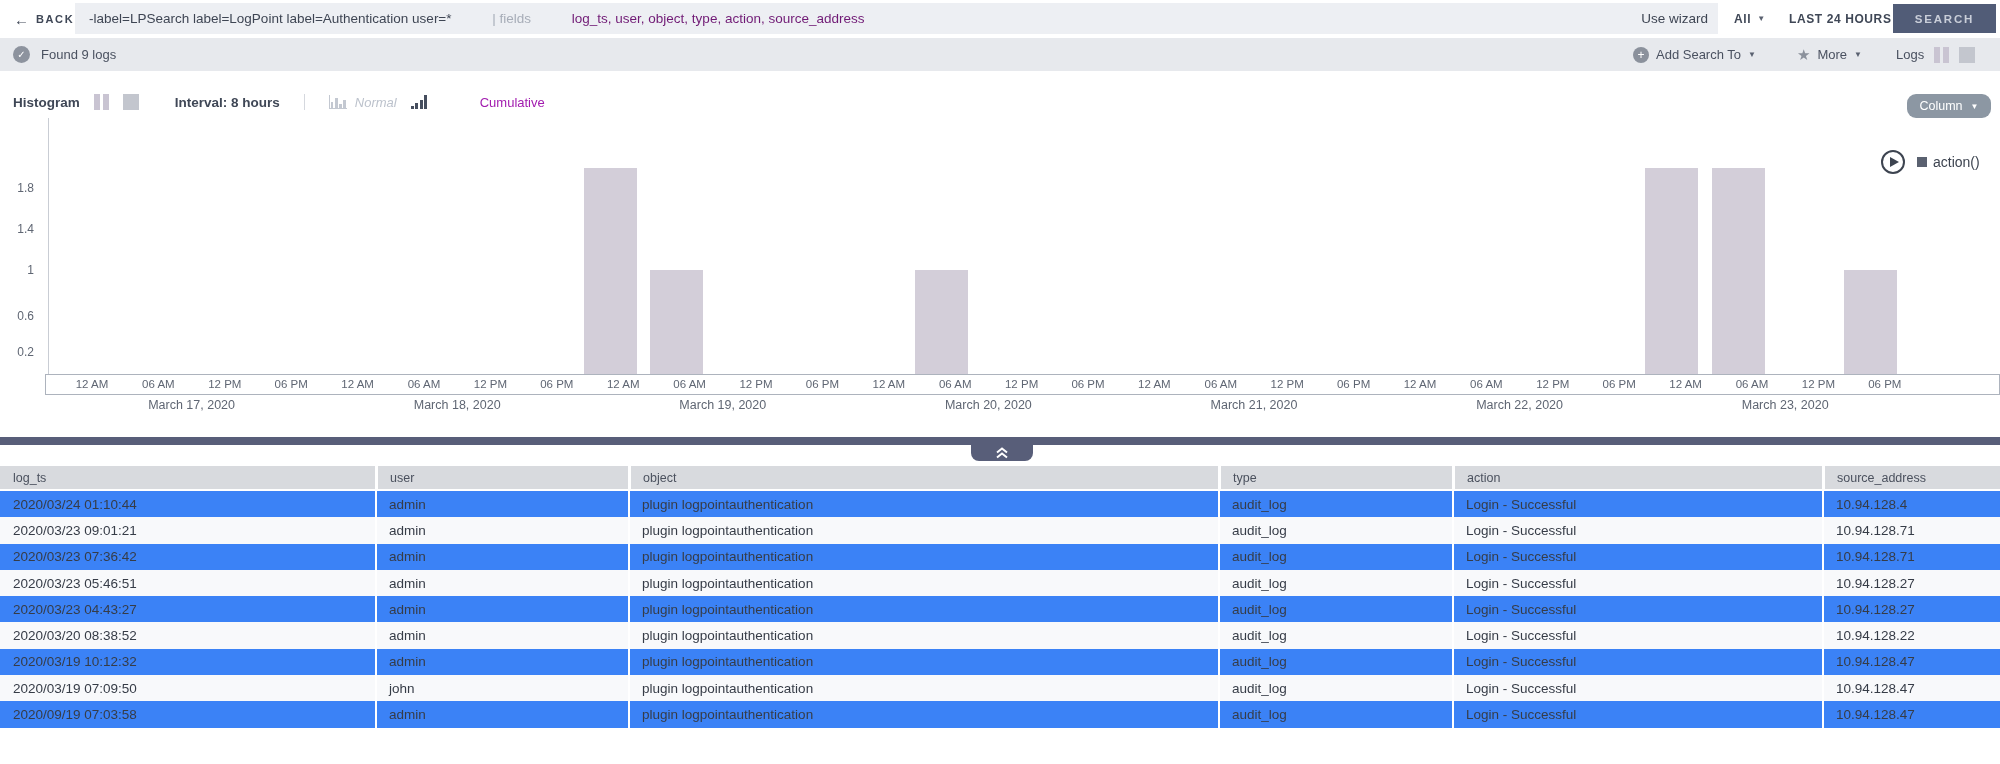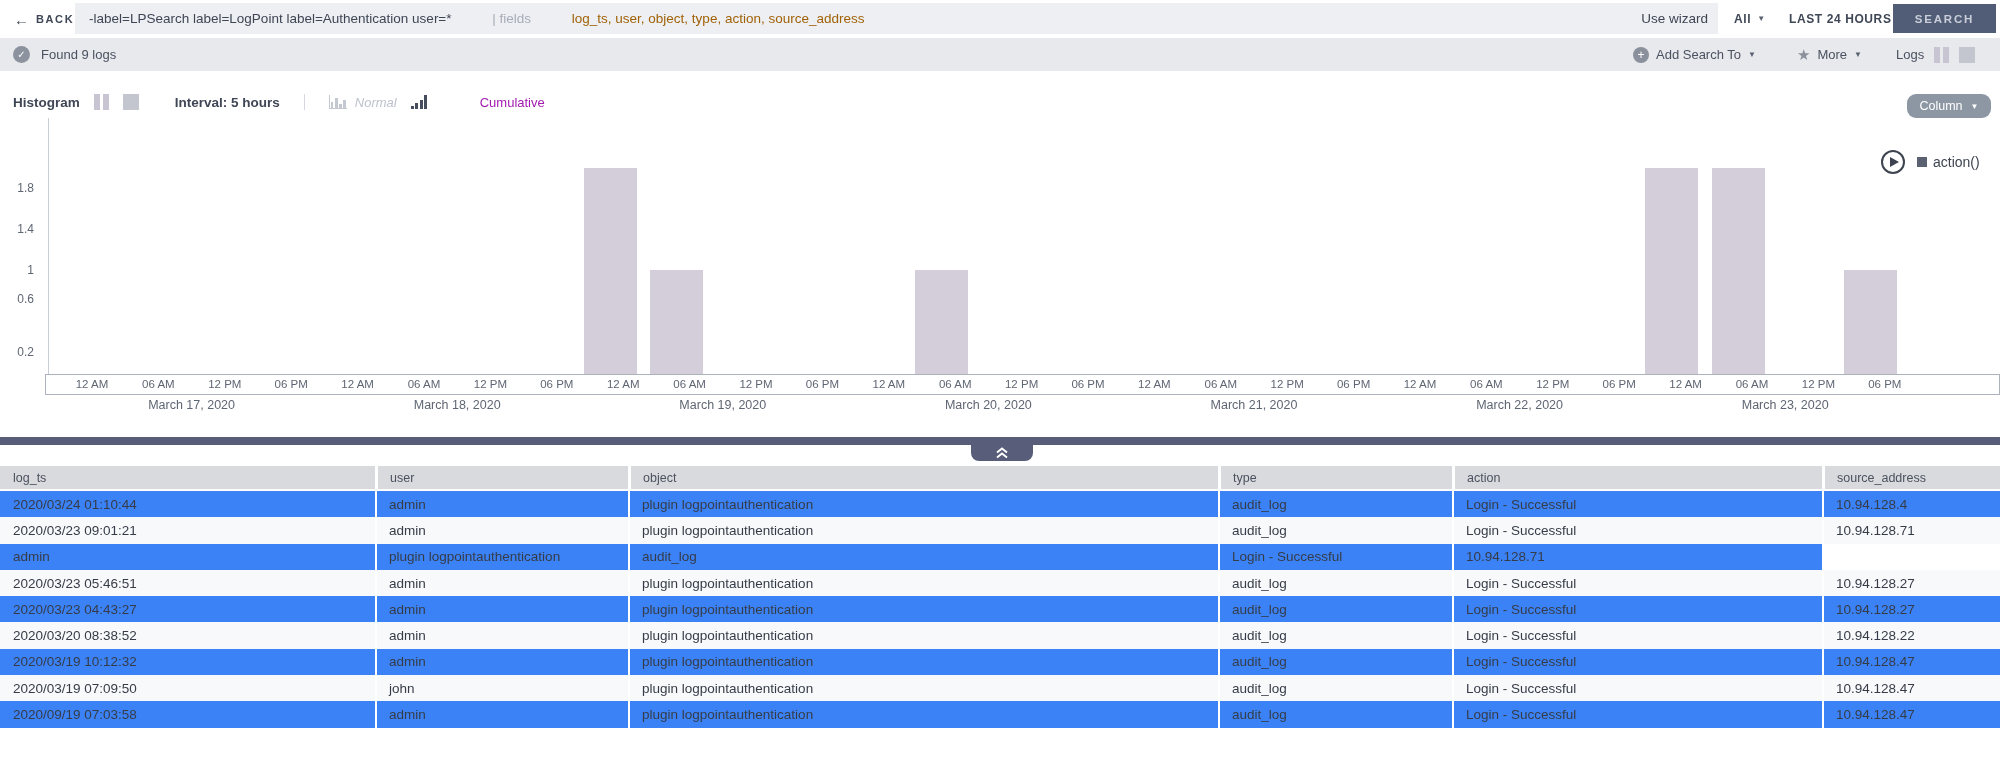--- a/index.html
+++ b/index.html
@@ -10,21 +10,21 @@
   
   .topbar { position:absolute; left:0; top:0; width:2000px; height:37px; background:#ffffff; }
   .back-btn { position:absolute; left:14px; top:9px; height:20px; display:flex; align-items:center; gap:7px;
               color:#3f4756; cursor:pointer; }
   .back-arrow { font-size:15px; line-height:1; color:#3f4756; }
   .back-label { font-size:11px; letter-spacing:1.6px; font-weight:bold; }
   .search-field { position:absolute; left:75px; top:3px; width:1643px; height:31px; background:#edeff3;
                   display:flex; align-items:center; padding:0 14px; font-size:13.5px;gap:37px; }
   .search-field .q-main { color:#3e4553; white-space:pre; }
   .search-field .q-pipe { color:#a7adb8; white-space:pre; }
-  .search-field .q-fields { color:#a16207; white-space:pre; }
+  .search-field .q-fields { color:#701a75; white-space:pre; }
   .use-wizard { position:absolute; right:10px; top:0; height:31px; display:flex; align-items:center;
                 font-size:13.5px; color:#3e4553; cursor:pointer; }
   .dd { position:absolute; top:0; height:37px; display:flex; align-items:center; gap:6px; font-size:12px;
         letter-spacing:0.6px; color:#3f4756; font-weight:bold; cursor:pointer; }
   .dd-all { left:1734px; }
   .dd-range { left:1789px; }
   .caret { font-size:8px; color:#5a6170; }
   .search-btn { position:absolute; left:1893px; top:4px; width:103px; height:29px; background:#515c77;
                 color:#c9ced9; font-size:11.5px; letter-spacing:1.8px; font-weight:bold; border:none;
                 display:flex; align-items:center; justify-content:center; cursor:pointer;
@@ -160,21 +160,21 @@
   </div>
 
   <div class="histo-controls">
     <div class="hc-left">
       <span class="hc-title">Histogram</span>
       <span class="vt-icon">
           <i class="b"></i>
           <i class="b"></i>
         </span>
       <span class="sq-icon"></span>
-      <span class="hc-interval">Interval: 5 hours</span>
+      <span class="hc-interval">Interval: 8 hours</span>
       <span class="hc-sep"></span>
       <span class="mode">
         <span class="minichart-off">
             <i style="height:6px"></i>
             <i style="height:10px"></i>
             <i style="height:4px"></i>
             <i style="height:8px"></i>
           </span>
         <span class="mode-label-off">Normal</span>
       </span>
@@ -193,21 +193,21 @@
       <span class="caret">▼</span>
     </button>
   </div>
 
   <div class="chart">
     <div class="y-axis-line"></div>
     <div id="yticks">
         <div class="y-tick" style="left: 0px; top: 180.95px;">1.8</div>
         <div class="y-tick" style="left: 0px; top: 221.85px;">1.4</div>
         <div class="y-tick" style="left: 0px; top: 262.75px;">1</div>
-        <div class="y-tick" style="left: 0px; top: 292px;">0.6</div>
+        <div class="y-tick" style="left: 0px; top: 309px;">0.6</div>
         <div class="y-tick" style="left: 0px; top: 344.55px;">0.2</div>
       </div>
     <div id="bars">
         <div class="bar" title="2020-03-18 18:00 - 2020-03-19 00:00 : 2" style="left: 584px; width: 53px; top: 167.5px; height: 206.5px; background: rgb(211, 206, 217);"></div>
         <div class="bar" title="2020-03-19 00:00 - 2020-03-19 06:00 : 1" style="left: 650px; width: 53px; top: 269.75px; height: 104.25px; background: rgb(211, 206, 217);"></div>
         <div class="bar" title="2020-03-20 00:00 - 2020-03-20 06:00 : 1" style="left: 915px; width: 53px; top: 269.75px; height: 104.25px; background: rgb(211, 206, 217);"></div>
         <div class="bar" title="2020-03-22 18:00 - 2020-03-23 00:00 : 2" style="left: 1645px; width: 53px; top: 167.5px; height: 206.5px; background: rgb(211, 206, 217);"></div>
         <div class="bar" title="2020-03-23 00:00 - 2020-03-23 06:00 : 2" style="left: 1712px; width: 53px; top: 167.5px; height: 206.5px; background: rgb(211, 206, 217);"></div>
         <div class="bar" title="2020-03-23 12:00 - 2020-03-23 18:00 : 1" style="left: 1844px; width: 53px; top: 269.75px; height: 104.25px; background: rgb(211, 206, 217);"></div>
       </div>
@@ -291,20 +291,21 @@
         </div>
         <div class="tr data-row row-even">
           <div class="td">2020/03/23 09:01:21</div>
           <div class="td">admin</div>
           <div class="td">plugin logpointauthentication</div>
           <div class="td">audit_log</div>
           <div class="td">Login - Successful</div>
           <div class="td">10.94.128.71</div>
         </div>
         <div class="tr data-row row-odd">
+          <div class="td">2020/03/23 07:36:42</div>
           <div class="td">admin</div>
           <div class="td">plugin logpointauthentication</div>
           <div class="td">audit_log</div>
           <div class="td">Login - Successful</div>
           <div class="td">10.94.128.71</div>
         </div>
         <div class="tr data-row row-even">
           <div class="td">2020/03/23 05:46:51</div>
           <div class="td">admin</div>
           <div class="td">plugin logpointauthentication</div>

